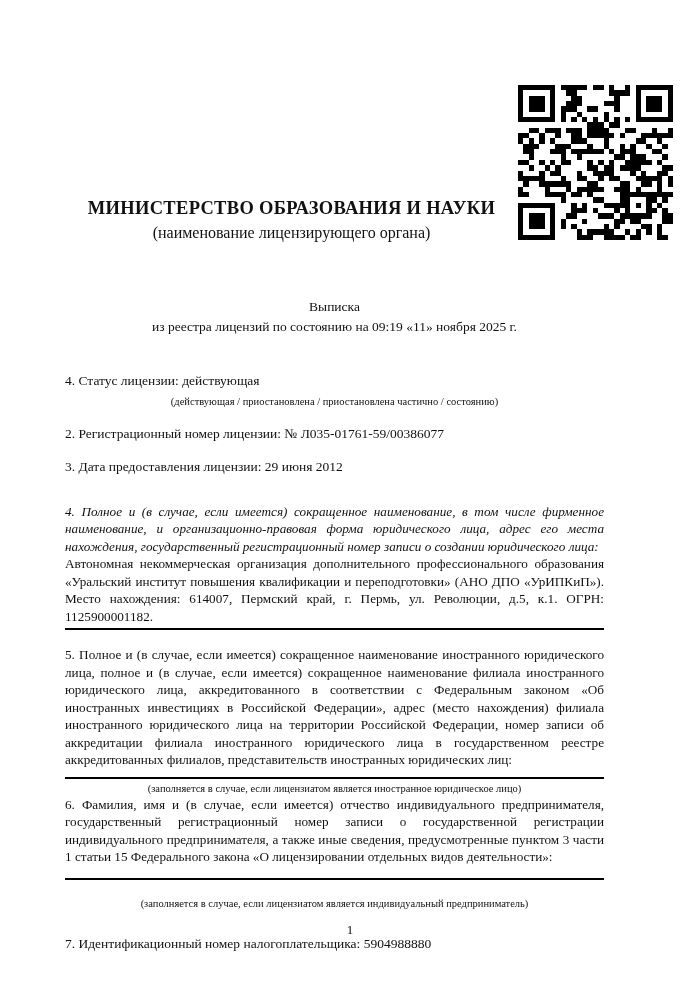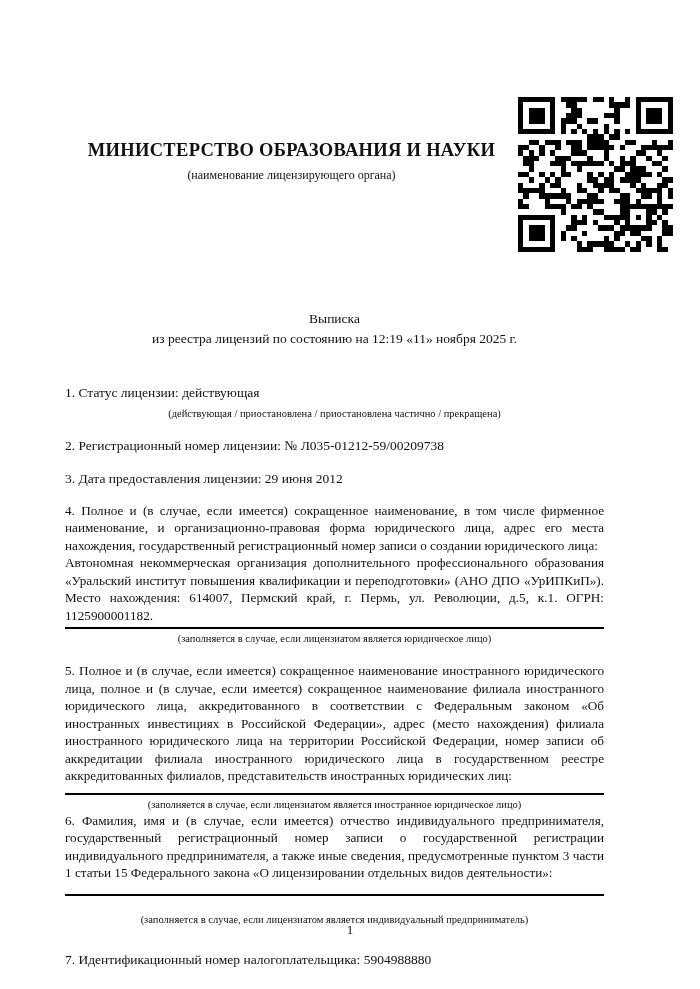--- a/index.html
+++ b/index.html
@@ -11,37 +11,36 @@
   .page {
     position: relative;
     width: 700px;
     height: 989px;
     background: #ffffff;
     margin: 0 auto;
     overflow: hidden;
   }
   .header {
     display: flex;
-    align-items: flex-start;
+    align-items: flex-end;
     padding: 85px 27px 0 65px;
-    margin-top: 12px;
   }
   .title-col {
     flex: 1;
     text-align: center;
     padding-top: 40px;
   }
   .ministry-line {
     font-size: 18.5px;
     font-weight: bold;
     line-height: 27px;
     letter-spacing: 0.3px;
   }
   .ministry-sub {
-    font-size: 12px;
+    font-size: 16px;
     line-height: 14px;
     margin-top: 4px;
   }
   .qr-box {
     width: 155px;
     height: 155px;
     flex: 0 0 155px;
   }
   .qr-box svg { display: block; }
   .content {
@@ -68,21 +67,21 @@
     text-align: center;
   }
   .rule {
     border-bottom: 2px solid #000000;
     height: 0;
   }
   .i1 { margin-top: 35px; }
   .n1 { margin-top: 3px; }
   .i2 { margin-top: 16px; }
   .i3 { margin-top: 15px; }
-  .p4a { margin-top: 13px; }
+  .p4a { margin-top: 26px; font-style: italic; }
   .rule4 { margin-top: 3px; }
   .n4 { margin-top: 2px; }
   .p5 { margin-top: 16px; }
   .gap5 { height: 8px; }
   .n5 { margin-top: 2px; }
   .p6 { margin-top: 0; }
   .gap6 { height: 12px; }
   .n6 { margin-top: 16px; }
   .i7 { margin-top: 24px; }
   .footer {
@@ -516,34 +515,33 @@
           <rect x="26" y="28" width="1" height="1"></rect>
           <rect x="27" y="28" width="1" height="1"></rect>
         </svg>
       </div>
   </div>
 
   <div class="content">
 
     <div class="doc-head">
       <div>Выписка</div>
-      <div>из реестра лицензий по состоянию на 12:19 «11» ноября 2025 г.</div>
+      <div>из реестра лицензий по состоянию на 09:19 «11» ноября 2025 г.</div>
     </div>
 
-    <div class="line i1">1. Статус лицензии: действующая</div>
-    <div class="note n1">(действующая / приостановлена / приостановлена частично / прекращена)</div>
-
-    <div class="line i2">2. Регистрационный номер лицензии: № Л035-01212-59/00209738</div>
+    <div class="line i1">4. Статус лицензии: действующая</div>
+    <div class="note n1">(действующая / приостановлена / приостановлена частично / состоянию)</div>
+
+    <div class="line i2">2. Регистрационный номер лицензии: № Л035-01761-59/00386077</div>
 
     <div class="line i3">3. Дата предоставления лицензии: 29 июня 2012</div>
 
     <div class="para p4a">4. Полное и (в случае, если имеется) сокращенное наименование, в том числе фирменное наименование, и организационно-правовая форма юридического лица, адрес его места нахождения, государственный регистрационный номер записи о создании юридического лица:</div>
     <div class="para">Автономная некоммерческая организация дополнительного профессионального образования «Уральский институт повышения квалификации и переподготовки» (АНО ДПО «УрИПКиП»). Место нахождения: 614007, Пермский край, г. Пермь, ул. Революции, д.5, к.1. ОГРН: 1125900001182.</div>
     <div class="rule rule4"></div>
-    <div class="note n4">(заполняется в случае, если лицензиатом является юридическое лицо)</div>
 
     <div class="para p5">5. Полное и (в случае, если имеется) сокращенное наименование иностранного юридического лица, полное и (в случае, если имеется) сокращенное наименование филиала иностранного юридического лица, аккредитованного в соответствии с Федеральным законом «Об иностранных инвестициях в Российской Федерации», адрес (место нахождения) филиала иностранного юридического лица на территории Российской Федерации, номер записи об аккредитации филиала иностранного юридического лица в государственном реестре аккредитованных филиалов, представительств иностранных юридических лиц:</div>
     <div class="gap5"></div>
     <div class="rule"></div>
     <div class="note n5">(заполняется в случае, если лицензиатом является иностранное юридическое лицо)</div>
 
     <div class="para p6">6. Фамилия, имя и (в случае, если имеется) отчество индивидуального предпринимателя, государственный регистрационный номер записи о государственной регистрации индивидуального предпринимателя, а также иные сведения, предусмотренные пунктом 3 части 1 статьи 15 Федерального закона «О лицензировании отдельных видов деятельности»:</div>
     <div class="gap6"></div>
     <div class="rule"></div>
     <div class="note n6">(заполняется в случае, если лицензиатом является индивидуальный предприниматель)</div>

